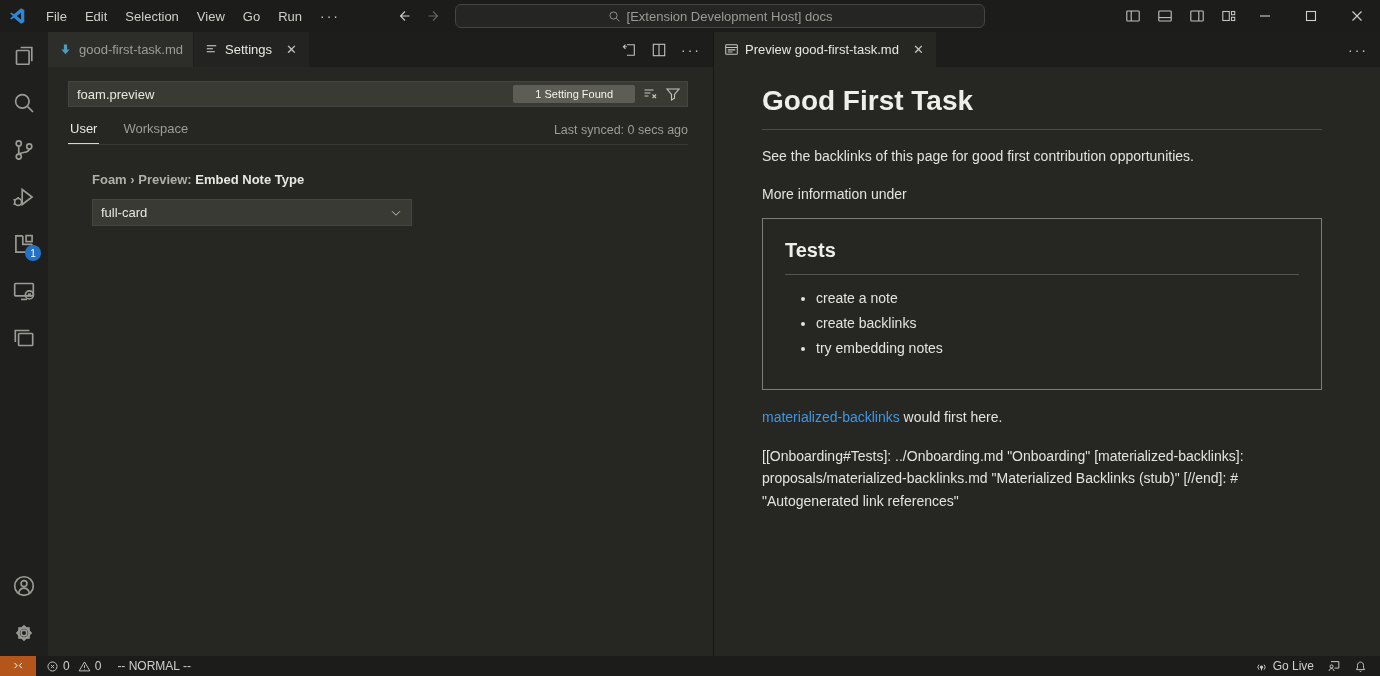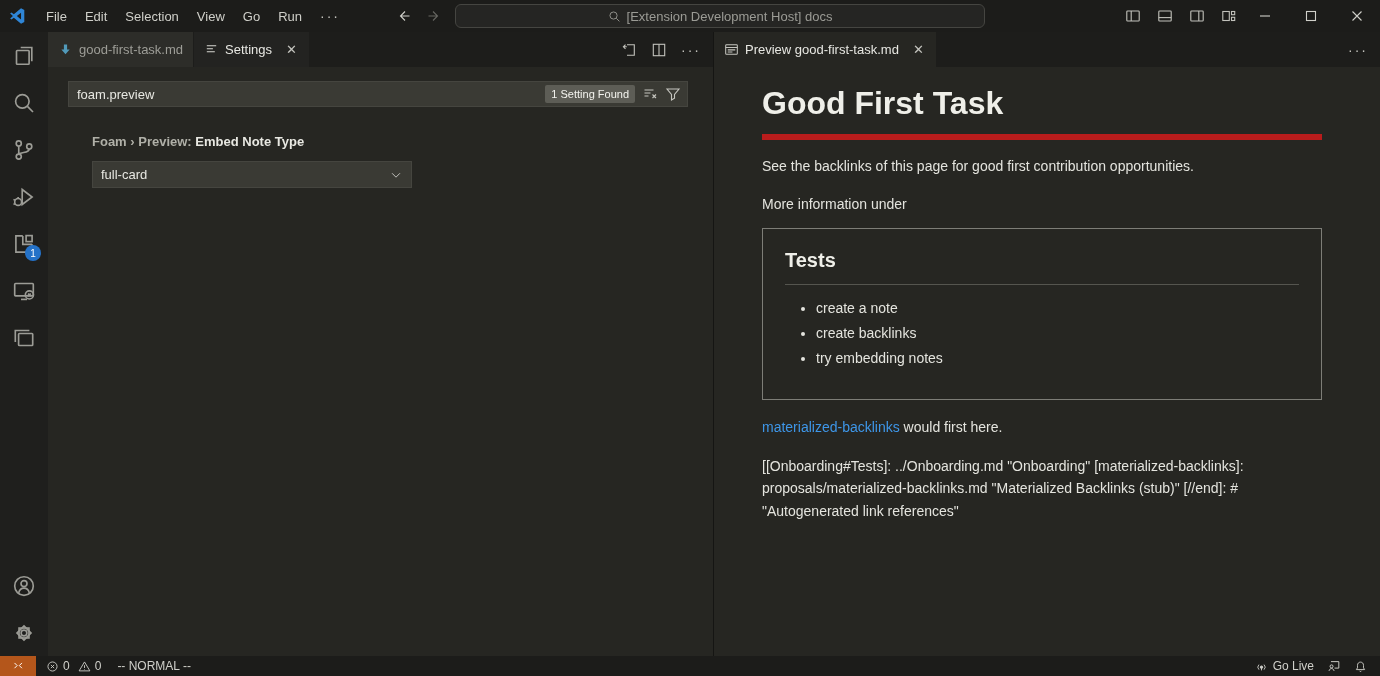--- a/index.html
+++ b/index.html
@@ -53,39 +53,39 @@
   .dots { letter-spacing:2px; font-size:14px; color:#c2c2bc; }
 
   
   .settings-editor { flex:1; padding:14px 25px 0 20px; overflow:hidden; }
   .settings-search { position:relative; height:26px; background:#3a3a34; border:1px solid #45453f; display:flex; align-items:center; }
   .settings-search input {
     flex:1; height:100%; background:transparent; border:none; outline:none;
     color:#e8e8e2; font-size:13px; font-family:inherit; padding:0 8px;
   }
   .search-tools { display:flex; align-items:center; gap:7px; padding-right:6px; }
-  .found-badge { background:#5d5d56; color:#f4f4ef; font-size:11px; padding:3px 6px; border-radius:2px; white-space:nowrap; }
+  .found-badge { background:#5d5d56; color:#f4f4ef; font-size:11px; padding:3px 22px; border-radius:2px; white-space:nowrap; }
   .search-tools .tool { color:#c5c5bf; }
   .scope-row { margin-top:12px; display:flex; align-items:flex-end; border-bottom:1px solid #3a3a35; height:26px; }
   .scope-tab { padding:0 2px 7px; margin-right:22px; color:#9d9d97; border-bottom:1px solid transparent; }
   .scope-tab.active { color:#e8e8e2; border-bottom-color:#d9d9d3; }
   .last-synced { margin-left:auto; color:#9d9d97; font-size:12.5px; padding-bottom:7px; }
   .setting-item { margin:27px 0 0 24px; }
   .setting-label { font-size:13px; font-weight:700; }
   .setting-cat { color:#b0b0a8; }
   .setting-name { color:#e8e8e2; }
   .setting-select {
     margin-top:12px; width:320px; height:27px; background:#3a3a34; border:1px solid #45453f;
     display:flex; align-items:center; color:#e8e8e2; padding:0 8px; position:relative;
   }
   .setting-select .chev { margin-left:auto; color:#c5c5bf; }
 
   
   .preview-body { flex:1; padding:18px 58px 0 48px; color:#e4e4de; font-size:14px; overflow:hidden; }
-  .md-h1 { font-size:32px; font-weight:600; color:#efefe9; padding-bottom:12px; border-bottom:6px solid #b91c1c; }
+  .md-h1 { font-size:28px; font-weight:600; color:#efefe9; padding-bottom:12px; border-bottom:1px solid #b91c1c; }
   .md-p1 { margin-top:18px; }
   .md-p2 { margin-top:22px; }
   .embed-card { margin-top:16px; border:1px solid #7d7d77; padding:20px 22px 24px; }
   .md-h2 { font-size:20px; font-weight:600; color:#efefe9; padding-bottom:12px; border-bottom:1px solid #55554f; }
   .embed-card ul { margin:15px 0 0; padding-left:31px; }
   .embed-card li { margin-bottom:9px; }
   .md-link-p { margin-top:19px; }
   .md-link { color:#3e96e8; cursor:pointer; }
   .md-refs { margin-top:20px; line-height:1.6; width:560px; }
 
@@ -289,20 +289,25 @@
                 </svg>
             </span>
             <span class="tool">
               <svg class="ic" width="16" height="16" viewBox="0 0 16 16">
                   <path d="M2 3h12L9.5 8.4v3.8l-3 1.8V8.4Z"></path>
                 </svg>
             </span>
           </div>
         </div>
 
+        <div class="scope-row">
+          <span class="scope-tab active">User</span>
+          <span class="scope-tab">Workspace</span>
+          <span class="last-synced">Last synced: 0 secs ago</span>
+        </div>
 
         <div class="setting-item">
           <div class="setting-label">
             <span class="setting-cat">Foam › Preview: </span><span class="setting-name">Embed Note Type</span>
           </div>
           <div class="setting-select">
             <span>full-card</span>
             <span class="chev">
               <svg class="ic" width="14" height="14" viewBox="0 0 16 16" stroke-width="1.4">
                   <path d="M3.5 6 8 10.5 12.5 6"></path>

